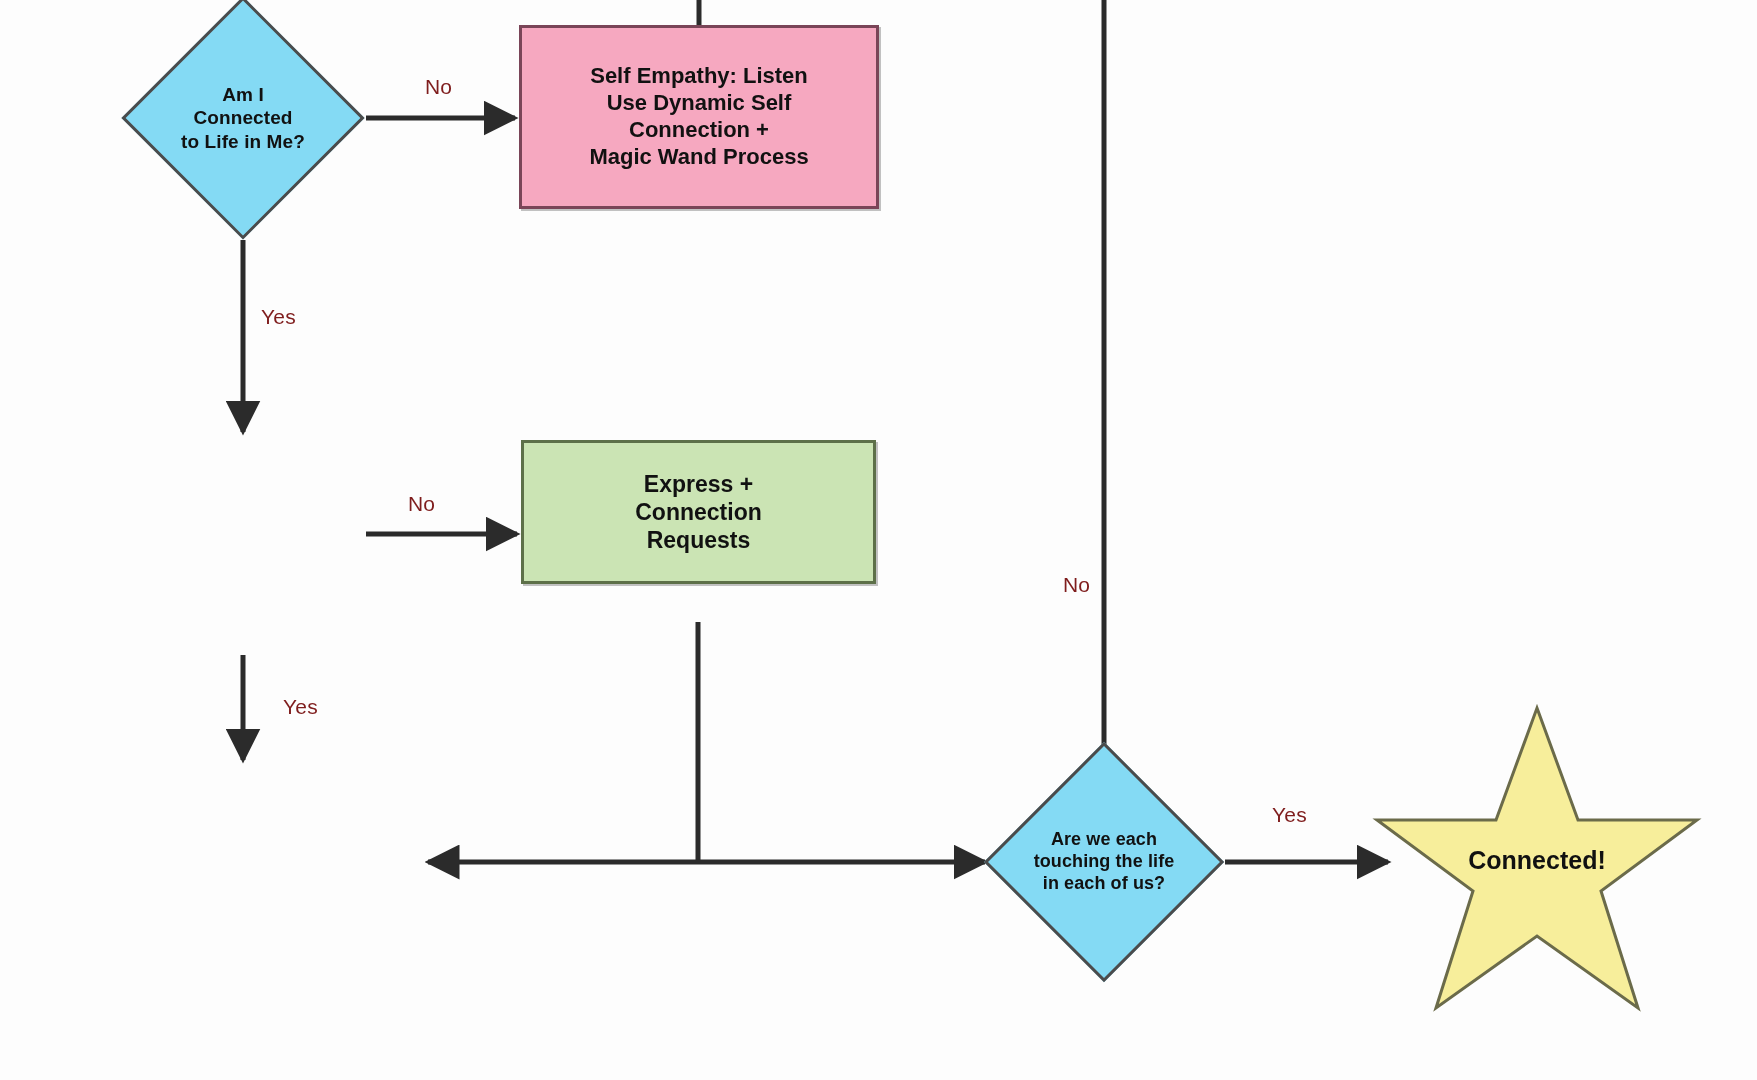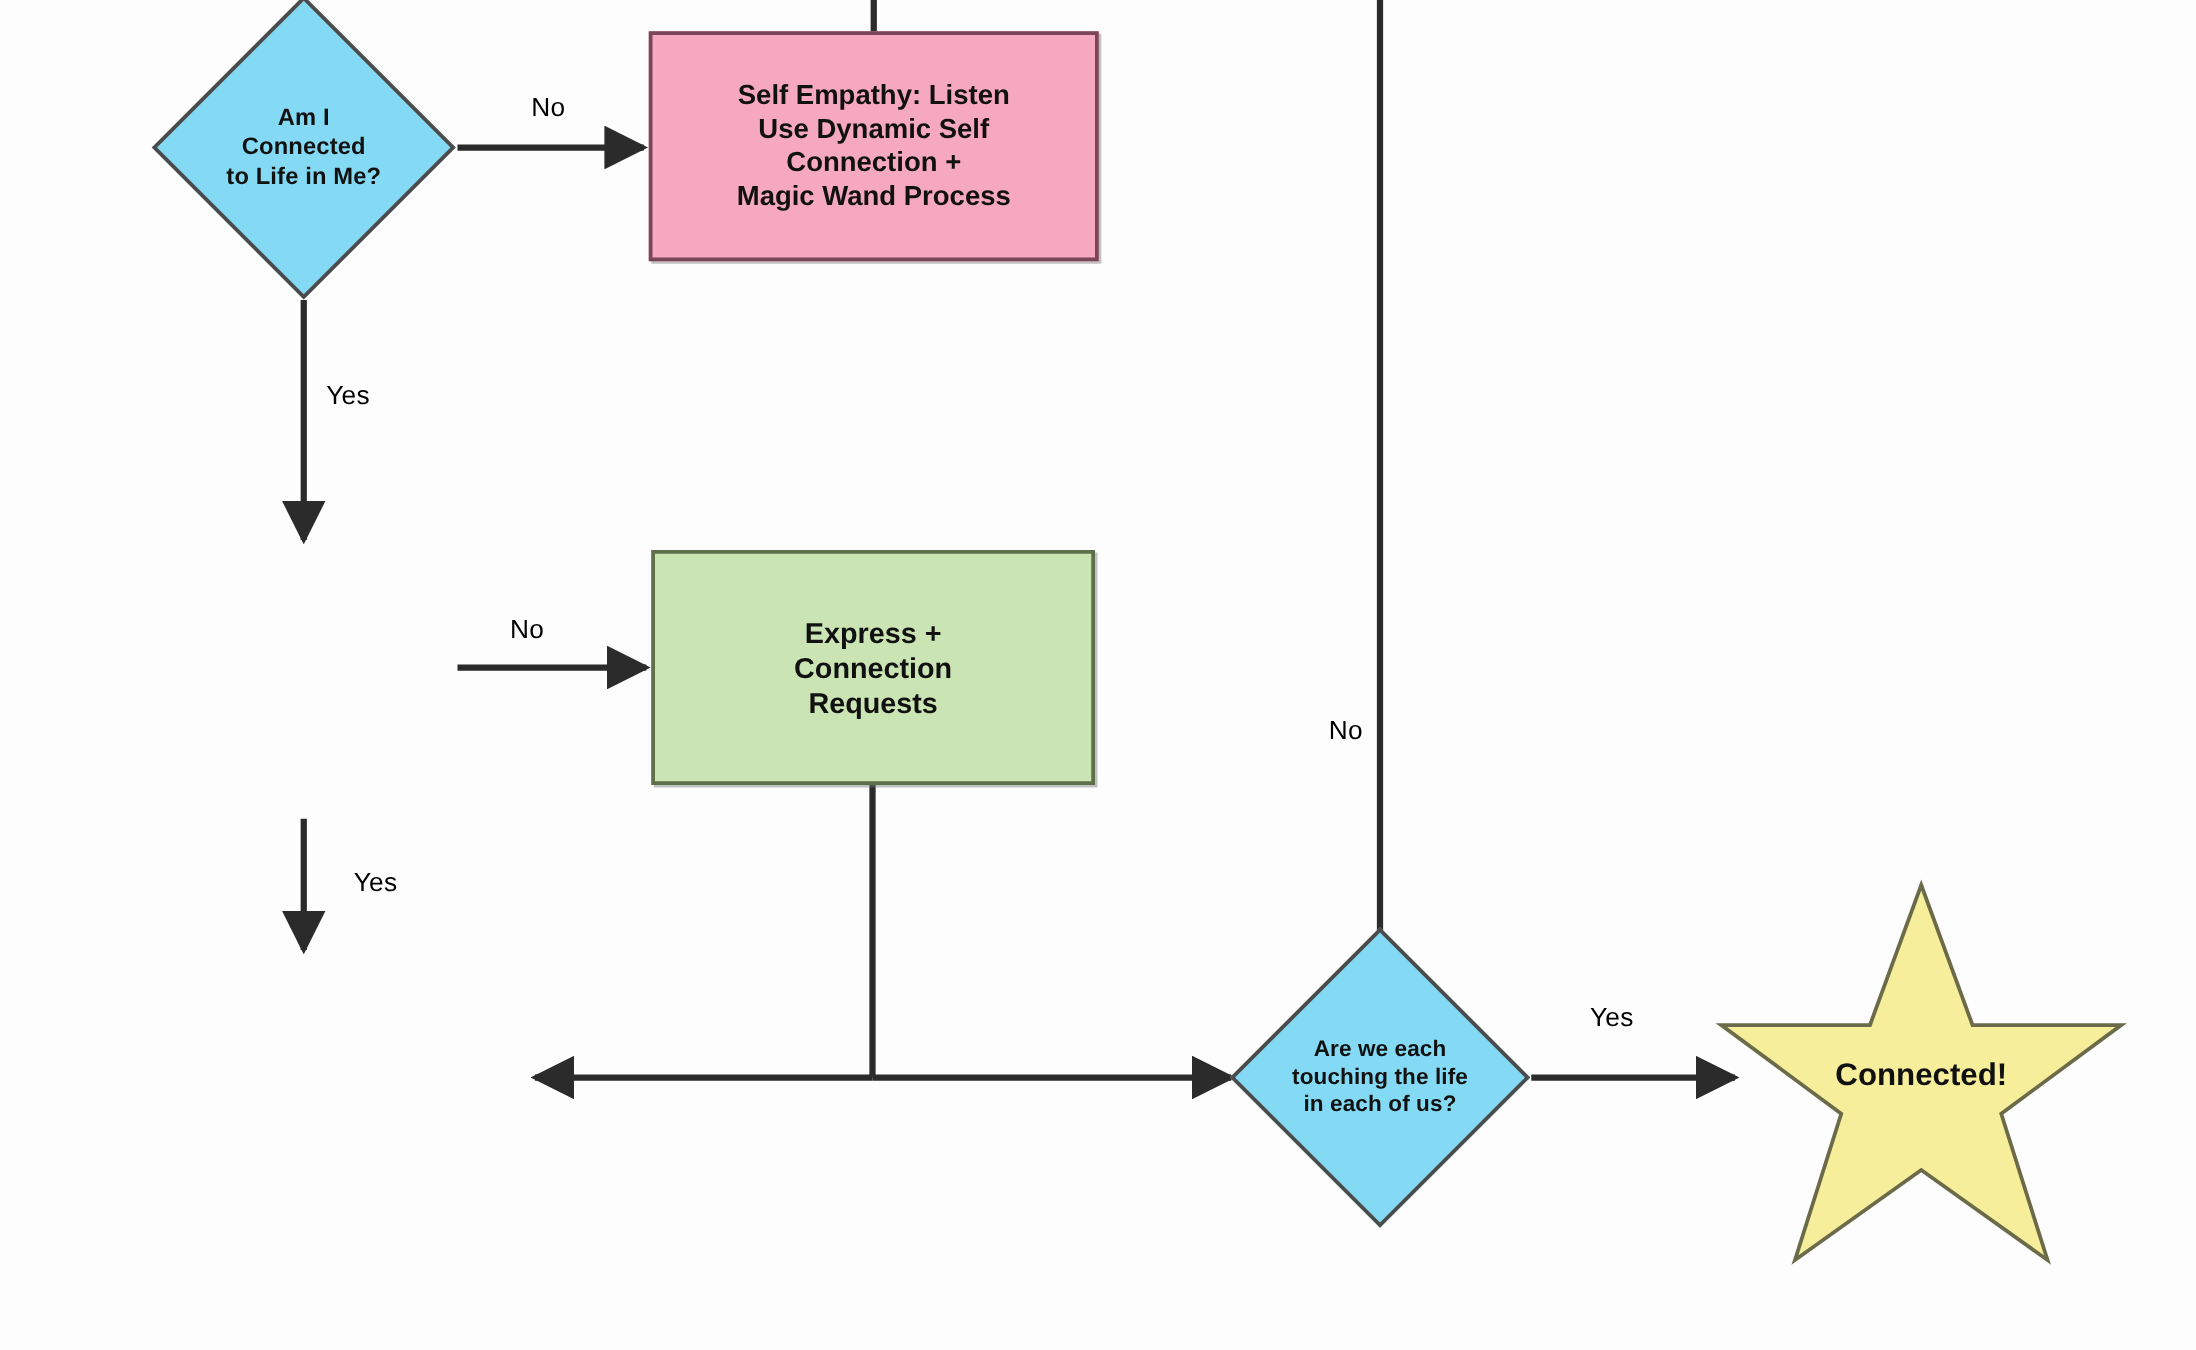--- a/index.html
+++ b/index.html
@@ -38,21 +38,21 @@
   .starwrap{position:absolute;}
   .starwrap svg{display:block;overflow:visible;}
   .starwrap .stext{
     position:absolute;left:0;top:0;width:100%;height:100%;
     display:flex;align-items:center;justify-content:center;
     font-weight:bold;color:#111111;z-index:3;pointer-events:none;
   }
 
   
   .elabel{
-    position:absolute;color:#000000;font-weight:normal;
+    position:absolute;color:#7f1d1d;font-weight:normal;
     white-space:nowrap;letter-spacing:.2px;
   }
 </style>
 </head>
 <body>
 
 <div id="stage">
 
   <svg id="wires" viewBox="0 0 1757 1080" xmlns="http://www.w3.org/2000/svg">
     <defs>
@@ -98,21 +98,21 @@
   <div class="rect pink" style="left:519px;top:25px;width:360px;height:184px;font-size:22px;">
     <div>
       <div>Self Empathy: Listen</div>
       <div>Use Dynamic Self</div>
       <div>Connection +</div>
       <div>Magic Wand Process</div>
     </div>
   </div>
 
 
-  <div class="rect green" style="left:521px;top:440px;width:355px;height:188px;font-size:23px;">
+  <div class="rect green" style="left:521px;top:440px;width:355px;height:144px;font-size:23px;">
     <div>
       <div>Express +</div>
       <div>Connection</div>
       <div>Requests</div>
     </div>
   </div>
 
 
   <div class="diamond" style="left:1019px;top:777px;width:170px;height:170px;">
     <div class="dshape"></div>

